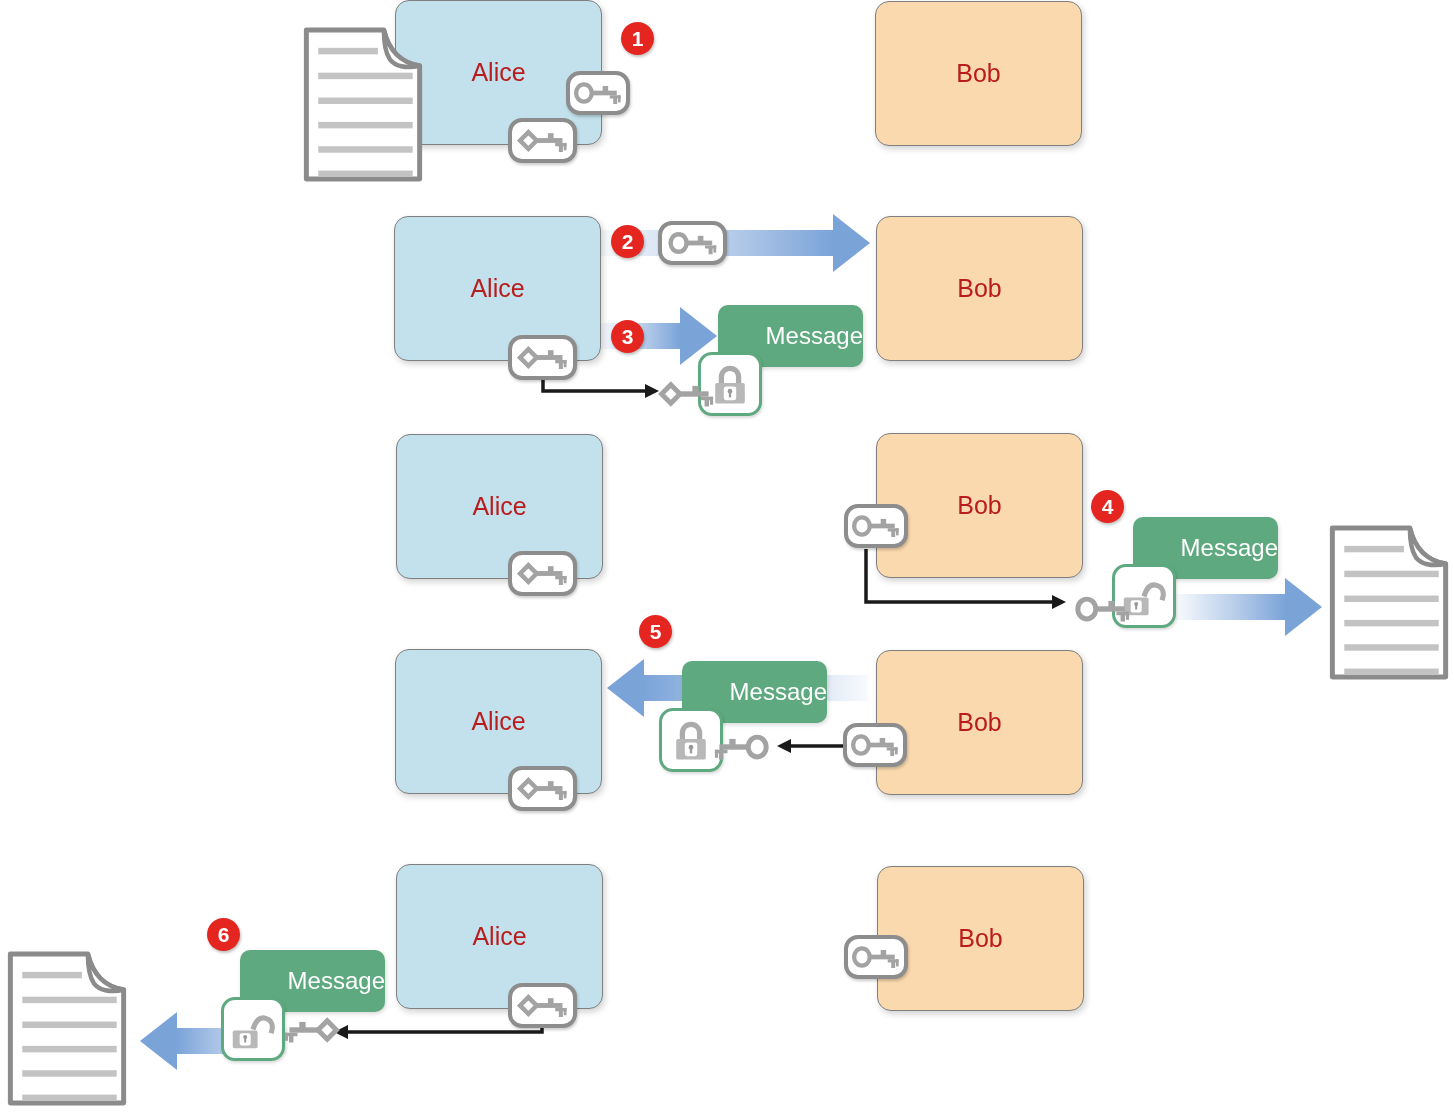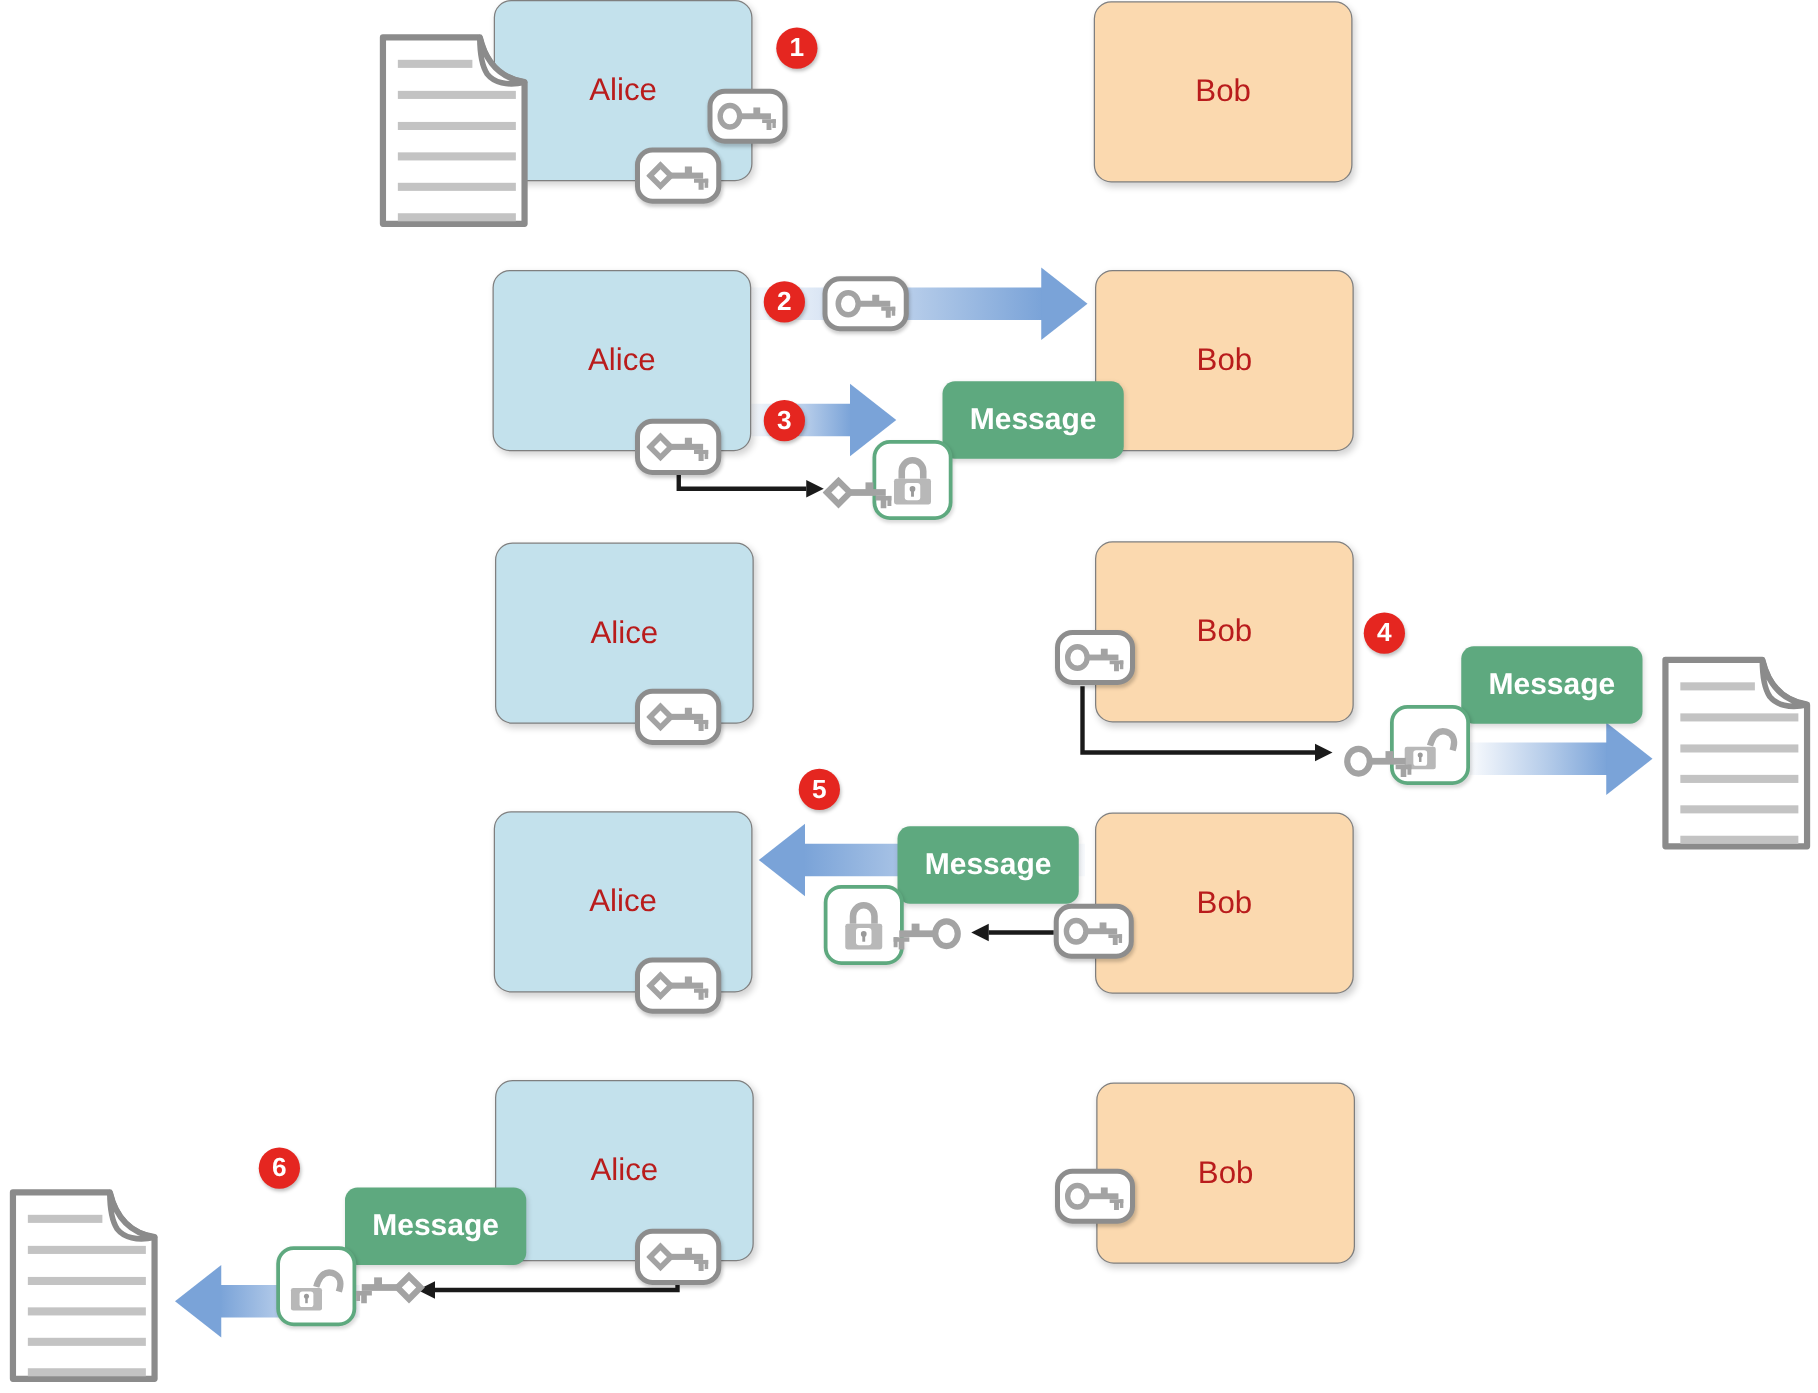--- a/index.html
+++ b/index.html
@@ -11,24 +11,23 @@
     position:absolute; width:205px; height:143px;
     border:1.6px solid #7f7f7f; border-radius:14px;
     display:flex; align-items:center; justify-content:center;
     font-size:25px; color:#b91c1c; z-index:2;
     box-shadow:2px 3px 6px rgba(0,0,0,0.18);
   }
   .alice { background:#c3e1ec; }
   .bob   { background:#fbd9af; }
   .msg {
     position:absolute; width:145px; height:62px; background:#5ea97f;
-    border-radius:10px; display:flex; align-items:center; justify-content:center;
-    color:#fff; font-weight:bold; font-size:24px; z-index:4;
+    border-radius:10px; display:flex; align-items:center; justify-content:flex-end;
+    color:#fff; font-weight:normal; font-size:24px; z-index:4;
     box-shadow:1px 2px 4px rgba(0,0,0,0.15);
-    margin-left:36px;
   }
   .badge {
     position:absolute; width:33px; height:33px; border-radius:50%;
     background:#e52620; color:#fff; font-weight:bold; font-size:21px;
     display:flex; align-items:center; justify-content:center; z-index:6;
     box-shadow:1px 2px 3px rgba(0,0,0,0.25);
   }
   .keybox {
     position:absolute; width:69px; height:45px; background:#fff;
     border:4.5px solid #8d8d8d; border-radius:14px;

